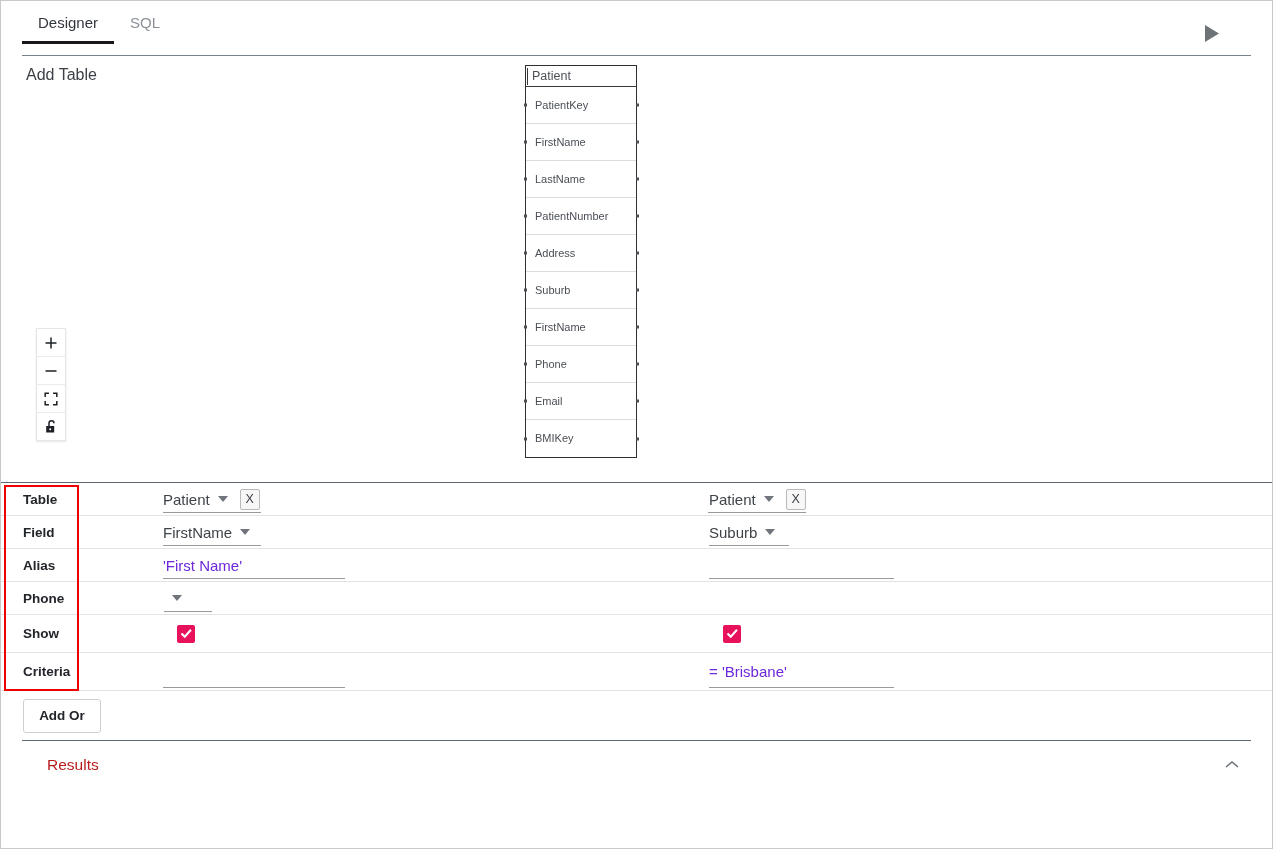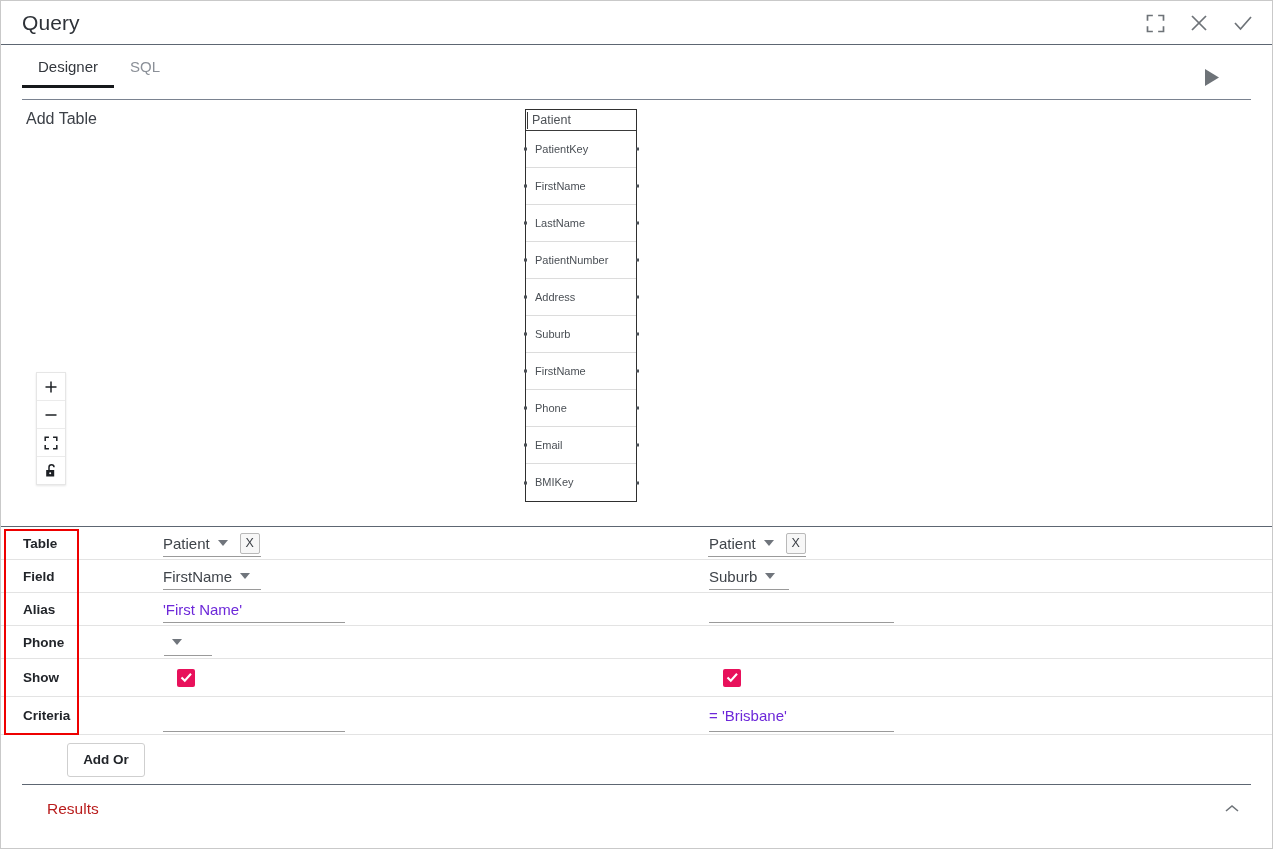--- a/index.html
+++ b/index.html
@@ -292,21 +292,20 @@
     z-index: 5;
   }
 
   
   .addor-wrap {
     height: 49px;
     display: flex;
     align-items: center;
     padding-left: 22px;
     box-sizing: border-box;
-    margin-left: 44px;
   }
   .addor-btn {
     width: 76px;
     height: 32px;
     border: 1px solid #cfcfcf;
     border-radius: 3px;
     background: #ffffff;
     font-size: 13.5px;
     font-weight: bold;
     color: #22252a;
@@ -342,48 +341,20 @@
     align-items: center;
     justify-content: center;
     cursor: pointer;
   }
 </style>
 </head>
 <body>
 
 <div id="app">
 
-  <div class="titlebar">
-    <div class="title-text">Query</div>
-    <div class="title-actions">
-      <div class="title-btn">
-        <svg width="19" height="19" viewBox="0 0 19 19">
-          <g stroke="#6e7378" stroke-width="1.7" fill="none" stroke-linecap="square">
-            <path d="M1.5,6 L1.5,1.5 L6,1.5"></path>
-            <path d="M13,1.5 L17.5,1.5 L17.5,6"></path>
-            <path d="M17.5,13 L17.5,17.5 L13,17.5"></path>
-            <path d="M6,17.5 L1.5,17.5 L1.5,13"></path>
-          </g>
-        </svg>
-      </div>
-      <div class="title-btn">
-        <svg width="20" height="20" viewBox="0 0 20 20">
-          <g stroke="#6e7378" stroke-width="1.7">
-            <line x1="3" y1="3" x2="17" y2="17"></line>
-            <line x1="17" y1="3" x2="3" y2="17"></line>
-          </g>
-        </svg>
-      </div>
-      <div class="title-btn">
-        <svg width="22" height="20" viewBox="0 0 22 20">
-          <polyline points="3,10 8.5,16 19,4" stroke="#6e7378" stroke-width="1.7" fill="none"></polyline>
-        </svg>
-      </div>
-    </div>
-  </div>
 
   <div class="tabbar">
     <div class="tab active">
       <span>Designer</span>
     </div>
     <div class="tab">
       <span>SQL</span>
     </div>
     <div class="run-btn">
       <svg width="17" height="19" viewBox="0 0 17 19">

